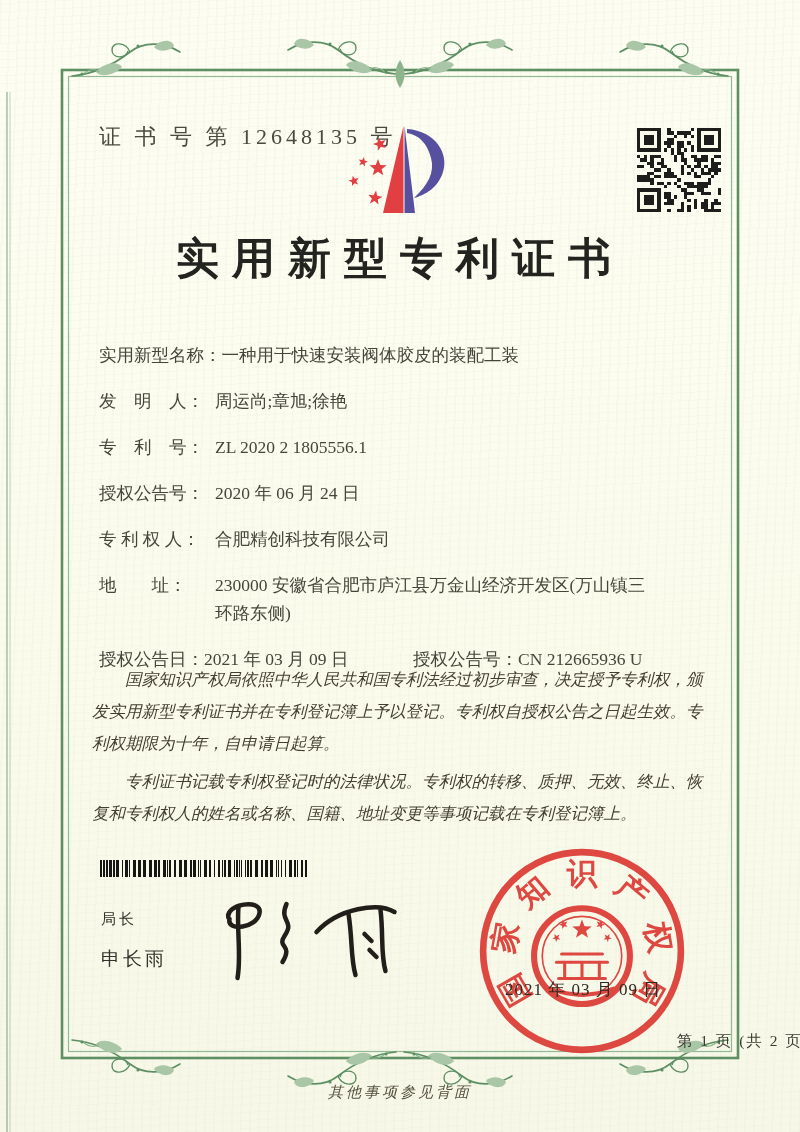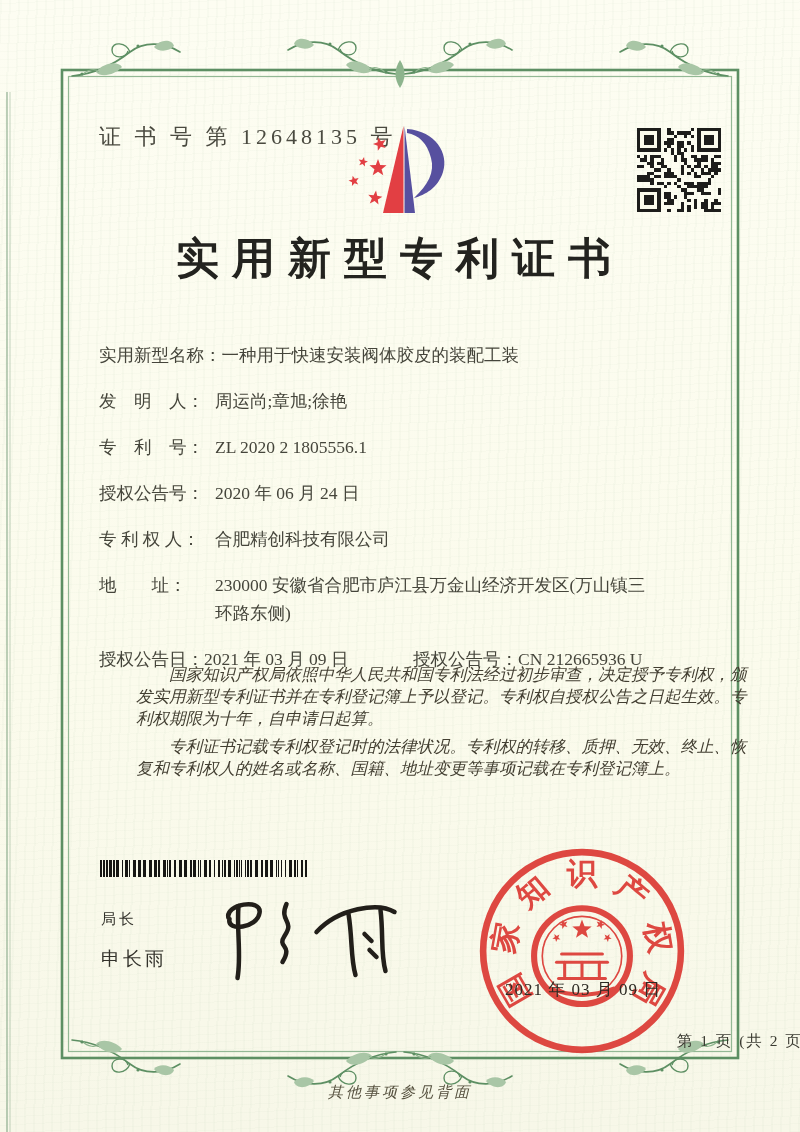--- a/index.html
+++ b/index.html
@@ -21,21 +21,21 @@
     font-size:43px;font-weight:bold;letter-spacing:13px;color:#23231f;margin:0;}
   .fields{position:absolute;left:99px;top:341px;width:610px;font-size:17.5px;color:#45453b;}
   .field-row{display:flex;line-height:28px;margin-bottom:18px;}
   .field-label{flex:0 0 116px;white-space:nowrap;}
   .field-value{flex:1;max-width:432px;}
   .grant-row{display:flex;line-height:28px;margin-top:2px;}
   .grant-left{display:flex;width:314px;}
   .grant-right{display:flex;}
   .grant-label{white-space:nowrap;}
   .body-text{position:absolute;left:92px;top:664px;width:618px;
-    font-size:16.5px;line-height:22px;color:#423e31;font-style:italic;margin-left:44px;}
+    font-size:16.5px;line-height:32px;color:#423e31;font-style:italic;}
   .body-text p{margin:0 0 6px 0;text-indent:2em;}
   .barcode{position:absolute;left:100px;top:860px;}
   .sign-title{position:absolute;left:101px;top:910px;font-size:15px;letter-spacing:3px;color:#33322b;}
   .sign-name{position:absolute;left:101px;top:946px;font-size:19px;letter-spacing:3px;color:#33322b;}
   .signature-svg{position:absolute;left:218px;top:878px;}
   .seal-svg{position:absolute;left:477px;top:846px;opacity:0.93;}
   .seal-char{font-size:30px;font-weight:bold;fill:#dc3b35;text-anchor:middle;
     font-family:"Liberation Serif","DejaVu Serif",serif;}
   .seal-date{position:absolute;left:478px;top:978px;width:210px;text-align:center;
     font-size:17px;letter-spacing:1px;color:#2d2b24;z-index:5;}

